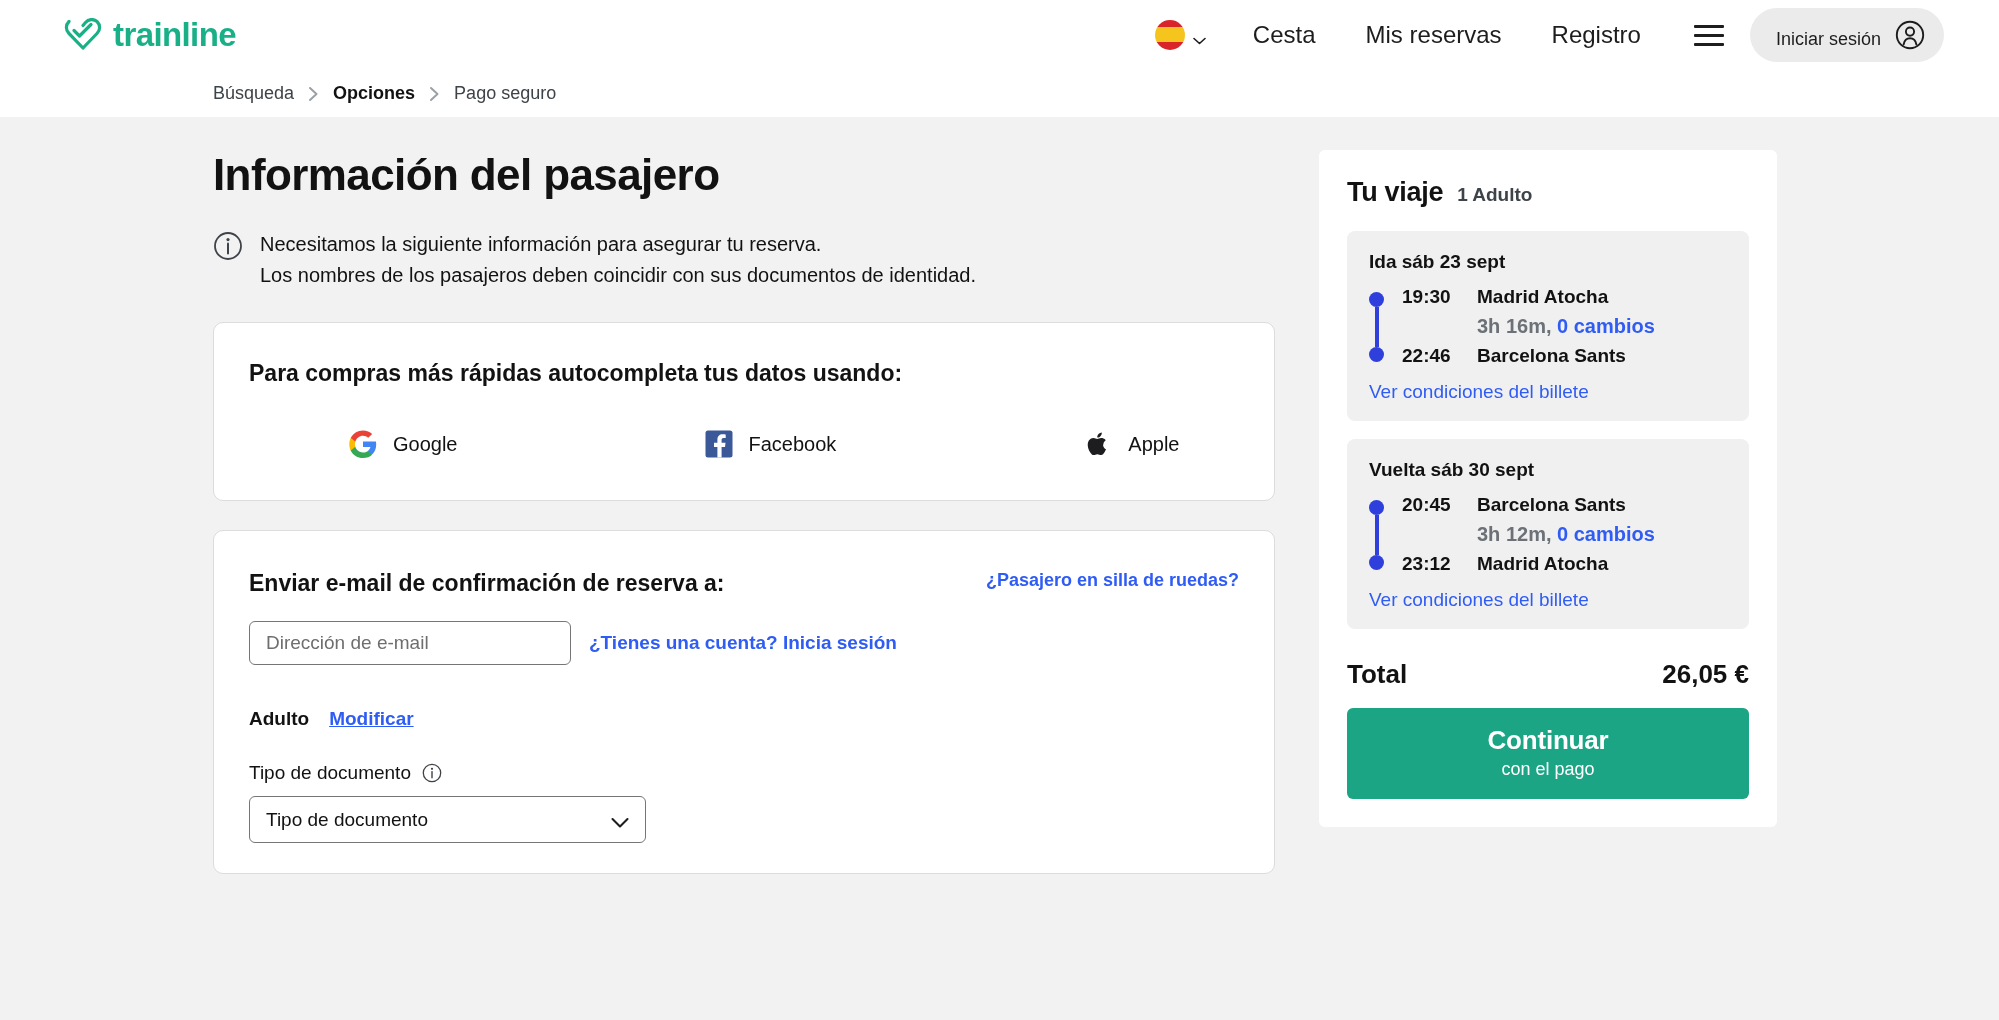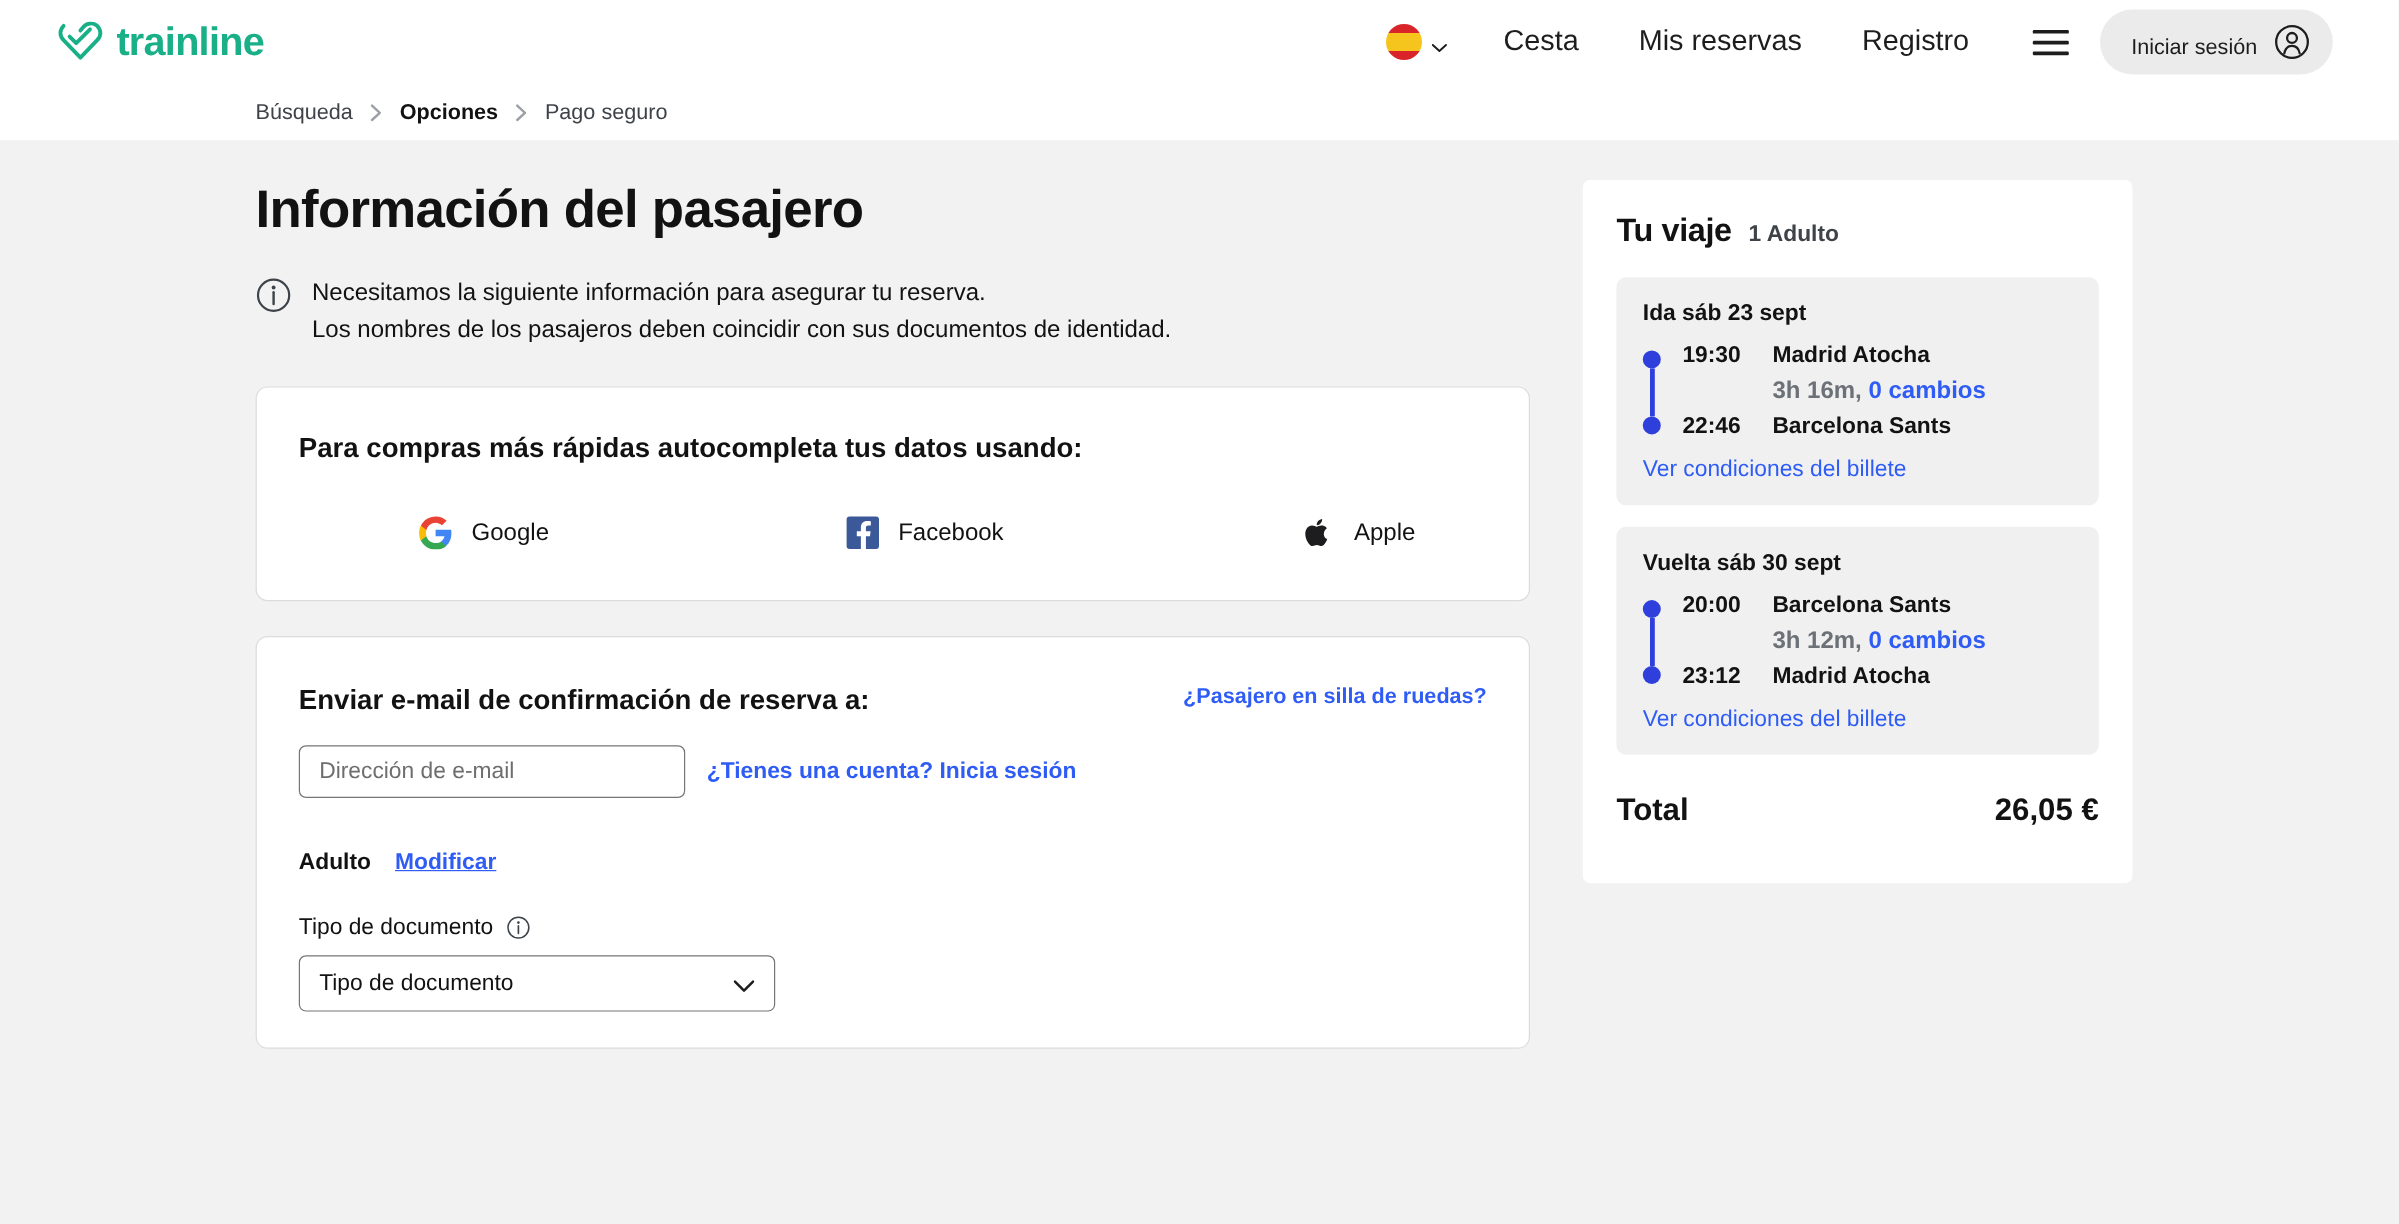--- a/index.html
+++ b/index.html
@@ -7,21 +7,21 @@
     width: 1999px; height: 1020px;
     font-family: "Liberation Sans", sans-serif;
     background: #f2f2f2;
     overflow: hidden;
   }
 
   
   .header {
     height: 70px; background: #ffffff;
     display: flex; align-items: center;
-    padding: 0 55px 0 48px;
+    padding: 0 55px 0 64px;
     position: relative;
   }
   .logo { display: flex; align-items: center; gap: 9px; }
   .logo-mark { width: 40px; height: 34px; display: block; }
   .logo-text {
     font-size: 33px; font-weight: 700; color: #1ab087;
     letter-spacing: -0.6px;
   }
   .nav { margin-left: auto; display: flex; align-items: center; gap: 0; }
   .lang-switch {
@@ -388,38 +388,42 @@
         <div class="leg">
           <div class="leg-date">Vuelta sáb 30 sept</div>
           <div class="leg-body">
             <div class="leg-rail">
               <span class="dot"></span>
               <div class="rail-line" style="height:40px"></div>
               <span class="dot"></span>
             </div>
             <div class="leg-stops">
               <div class="stop">
-                <span class="stop-time">20:00</span>
+                <span class="stop-time">20:45</span>
                 <span class="stop-name">Barcelona Sants</span>
               </div>
               <div class="dur-row">
                 <span>3h 12m,</span>
                 <span class="changes">0 cambios</span>
               </div>
               <div class="stop">
                 <span class="stop-time">23:12</span>
                 <span class="stop-name">Madrid Atocha</span>
               </div>
             </div>
           </div>
           <a class="cond-link">Ver condiciones del billete</a>
         </div>
 
         <div class="total-row">
           <span class="total-label">Total</span>
           <span class="total-value">26,05 €</span>
         </div>
 
+        <button class="continue-btn">
+          <span class="continue-main">Continuar</span>
+          <span class="continue-sub">con el pago</span>
+        </button>
       </div>
     </div>
 
   </div>
 </div>
 
 </body></html>

